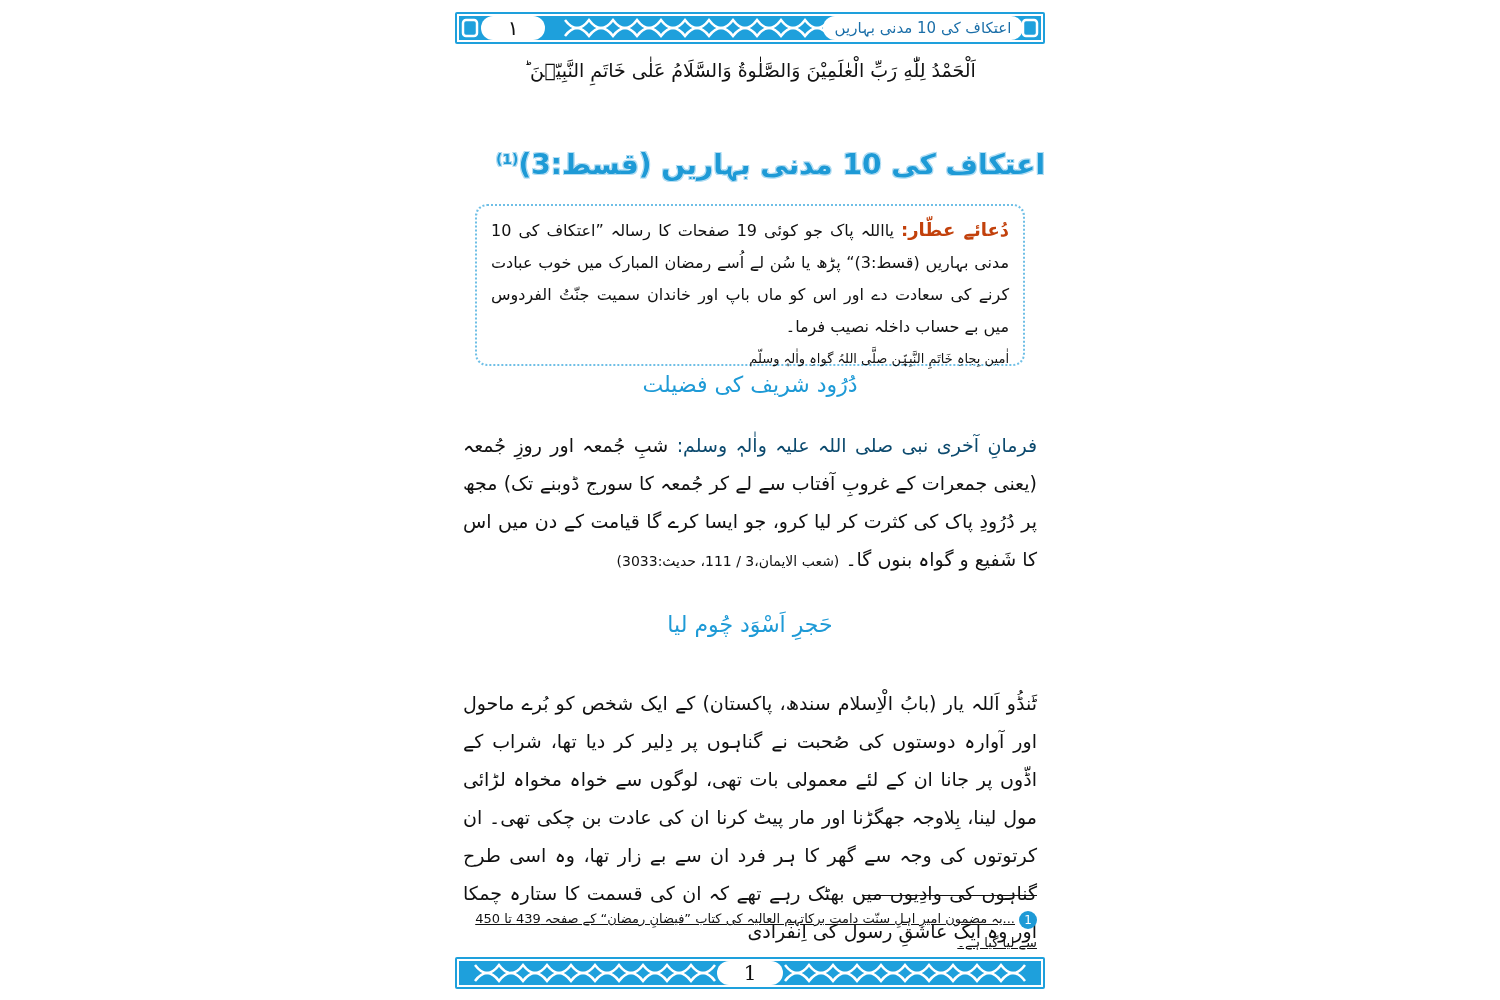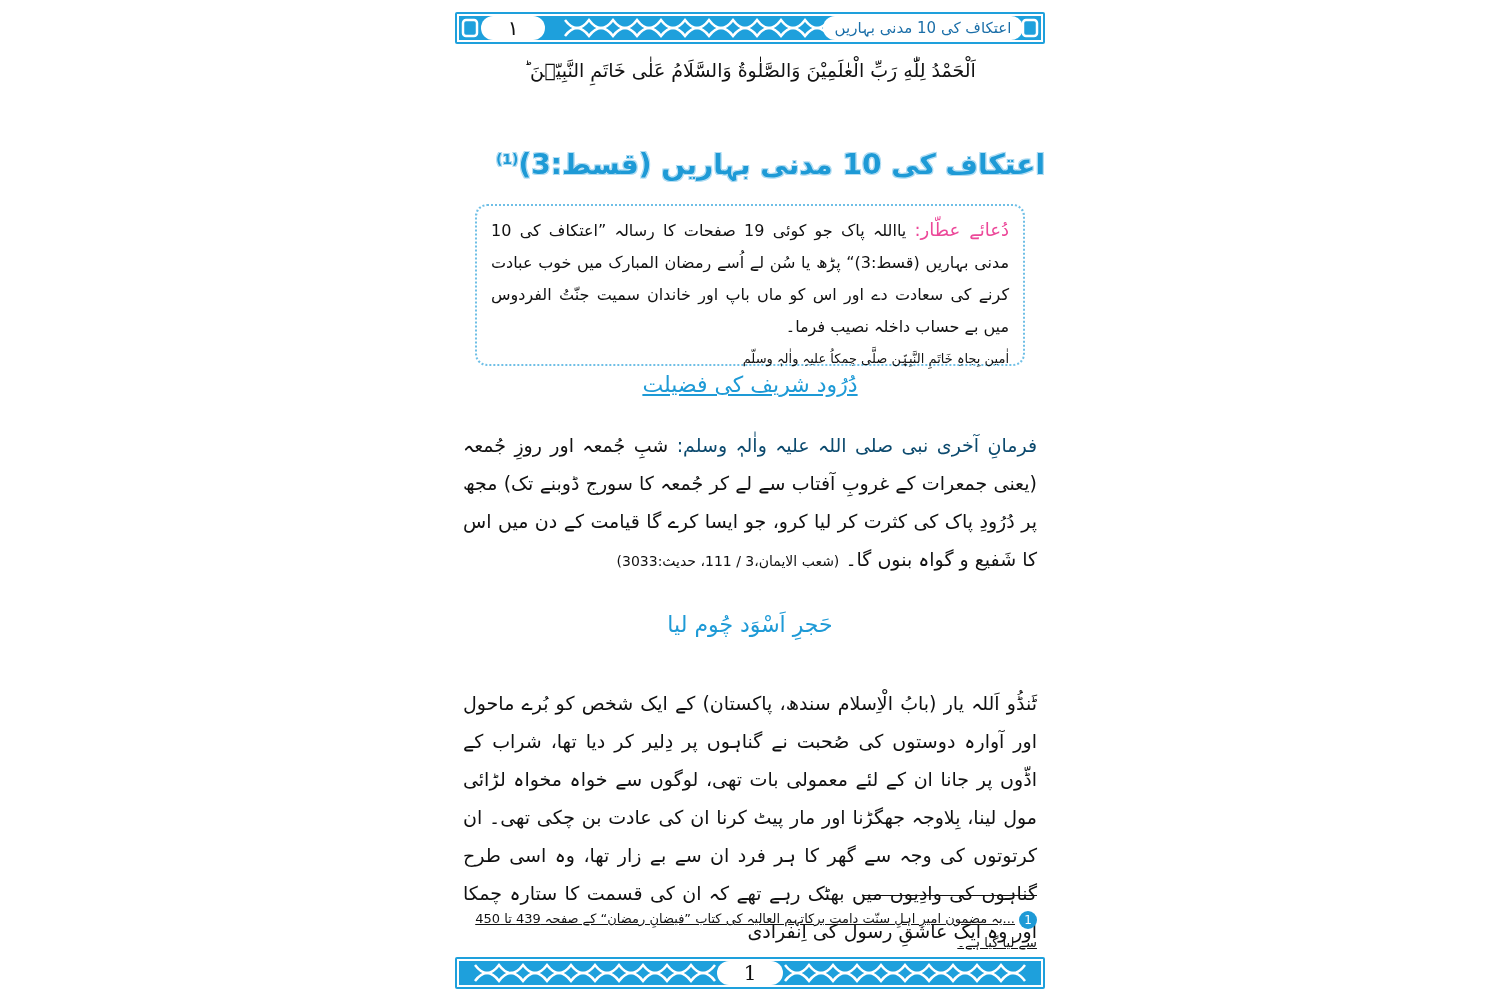--- a/index.html
+++ b/index.html
@@ -15,25 +15,25 @@
   .band .pill { position:absolute; top:4px; height:24px; background:#fff; border-radius:14px; font-family:"DejaVu Serif", serif; font-size:20px; line-height:24px; text-align:center; color:#111; }
   .band-top .pill-num { left:26px; width:64px; }
   .band-top .pill-title { right:22px; width:200px; font-family:"DejaVu Sans", sans-serif; font-size:15px; color:#1a6ea8; direction:rtl; }
   .band-bottom .pill-num { left:262px; width:66px; }
 
   .arabic-lines { position:absolute; top:42px; left:0; width:590px; text-align:center; font-family:"DejaVu Sans", sans-serif; font-size:19px; line-height:32px; }
   .main-title { position:absolute; top:127px; left:0; width:590px; text-align:right; font-family:"DejaVu Sans", sans-serif; font-weight:bold; font-size:28px; line-height:40px; color:#1e9ad6; text-shadow:0 0 2px #fff, 1px 1px 0 #9fd4ef, -1px -1px 0 #9fd4ef, 1px -1px 0 #9fd4ef, -1px 1px 0 #9fd4ef; }
   .main-title sup { font-size:14px; color:#1e9ad6; }
 
   .dua-box { position:absolute; top:192px; left:20px; width:550px; height:162px; border:2px dotted #6fbfe6; border-radius:12px; box-sizing:border-box; padding:8px 14px; font-size:16px; line-height:32px; text-align:justify; }
-  .dua-box .lbl { color:#ec4899; font-weight:normal; font-size:18px; }
+  .dua-box .lbl { color:#c2410c; font-weight:bold; font-size:18px; }
   .dua-box .ameen { font-size:13px; }
 
   .section-head { position:absolute; left:0; width:590px; text-align:center; color:#1e9ad6; font-size:22px; }
-  .sh1 { top:360px;text-decoration:underline; }
+  .sh1 { top:360px; }
   .sh2 { top:600px; }
 
   .para { position:absolute; left:8px; width:574px; font-size:19px; text-align:justify; text-align-last:auto; }
   .para1 { top:414px; line-height:38px; }
   .para1 .blue { color:#0c4a6e; }
   .para1 .ref { font-size:14px; }
 
   .durood { position:absolute; top:560px; left:0; width:590px; text-align:center; font-size:22px; font-weight:bold; }
   .durood .flowers { font-size:15px; font-weight:normal; margin:0 12px; }
 
@@ -66,21 +66,21 @@
     <div>اَلْحَمْدُ لِلّٰهِ رَبِّ الْعٰلَمِیْنَ وَالصَّلٰوةُ وَالسَّلَامُ عَلٰی خَاتَمِ النَّبِیّٖنَ ؕ</div>
   </div>
 
   <div class="main-title rtl">
     <span>اعتکاف کی 10 مدنی بہاریں (قسط:3)</span><sup>(1)</sup>
   </div>
 
   <div class="dua-box rtl">
     <span class="lbl">دُعائے عطّار:</span>
     <span>یااللہ پاک جو کوئی 19 صفحات کا رسالہ ”اعتکاف کی 10 مدنی بہاریں (قسط:3)“ پڑھ یا سُن لے اُسے رمضان المبارک میں خوب عبادت کرنے کی سعادت دے اور اس کو ماں باپ اور خاندان سمیت جنّتُ الفردوس میں بے حساب داخلہ نصیب فرما۔</span>
-    <div class="ameen">اٰمین بِجاہِ خَاتَمِ النَّبِیّٖن صلَّی چمکاُ علیہِ واٰلہٖ وسلّم</div>
+    <div class="ameen">اٰمین بِجاہِ خَاتَمِ النَّبِیّٖن صلَّی اللہُ گواہِ واٰلہٖ وسلّم</div>
   </div>
 
   <div class="section-head sh1 rtl">دُرُود شریف کی فضیلت</div>
   <div class="para para1 rtl">
     <span class="blue">فرمانِ آخری نبی صلی اللہ علیہ واٰلہٖ وسلم:</span>
     <span>شبِ جُمعہ اور روزِ جُمعہ (یعنی جمعرات کے غروبِ آفتاب سے لے کر جُمعہ کا سورج ڈوبنے تک) مجھ پر دُرُودِ پاک کی کثرت کر لیا کرو، جو ایسا کرے گا قیامت کے دن میں اس کا شَفیع و گواہ بنوں گا۔</span>
     <span class="ref">(شعب الایمان،3 / 111، حدیث:3033)</span>
   </div>
 
 

